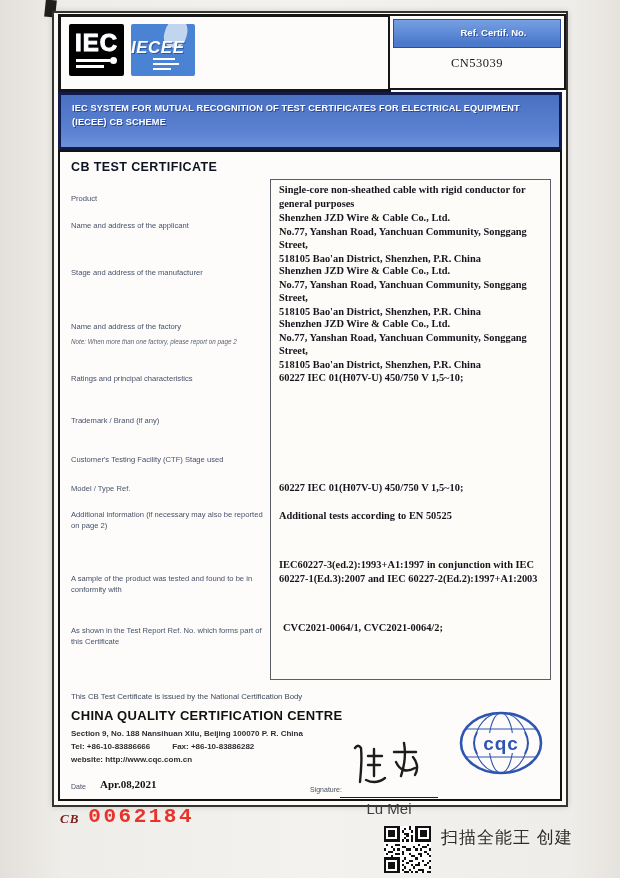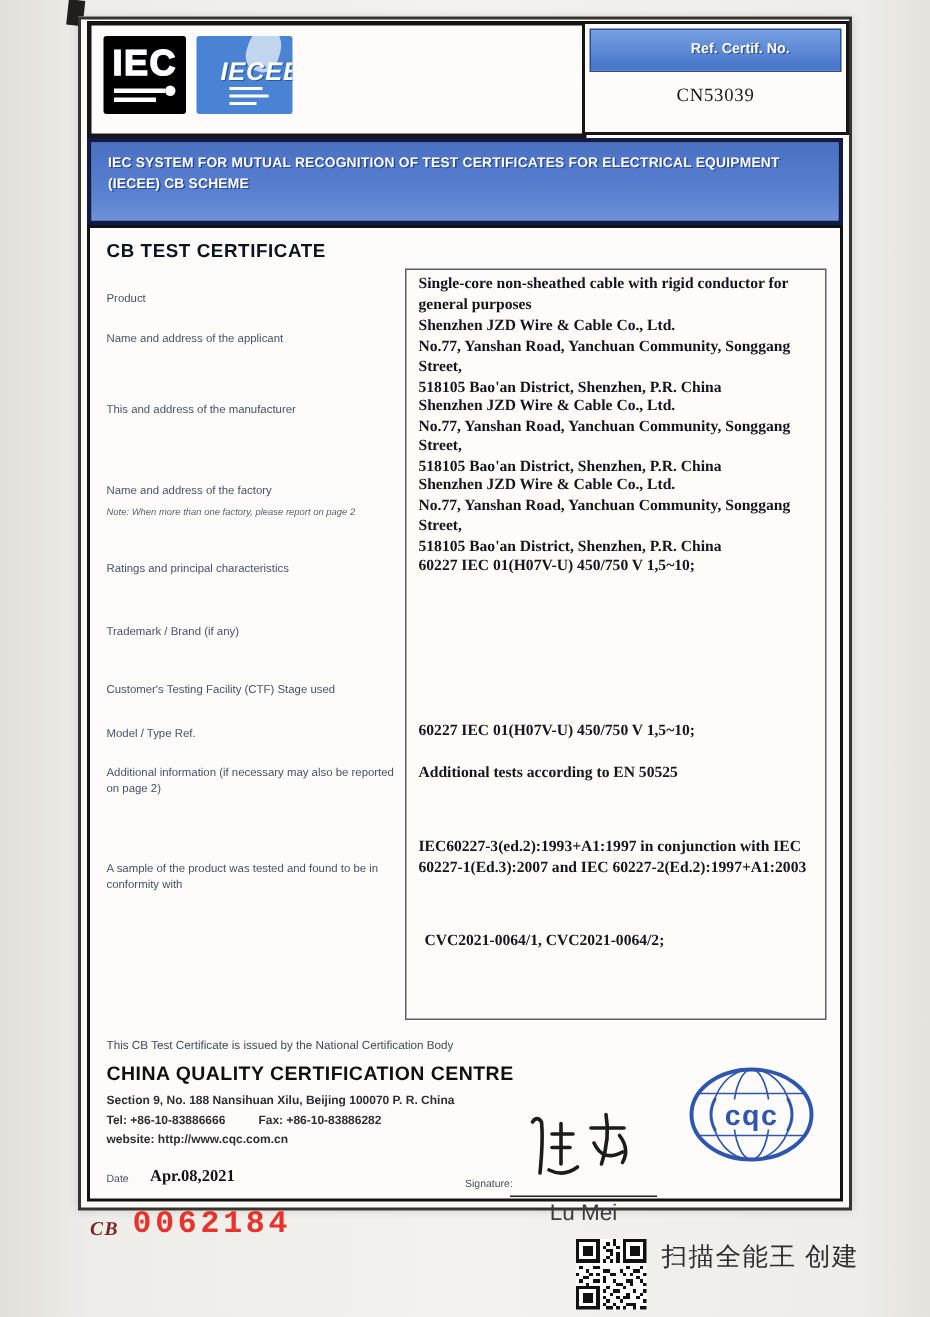--- a/index.html
+++ b/index.html
@@ -18,21 +18,21 @@
   .iec-sq{position:absolute;left:8px;top:7px;width:55px;height:52px;background:#000000;border-radius:2px;}
   .iec-sq .txt{position:absolute;left:0;right:0;top:5px;text-align:center;color:#fff;font-weight:bold;
     font-size:24px;letter-spacing:1px;-webkit-text-stroke:1px #fff;text-shadow:0 0 1px #2a5aa0;}
   .iec-sq .bar1{position:absolute;left:7px;bottom:14px;width:34px;height:3px;background:#fff;}
   .iec-sq .bar2{position:absolute;left:7px;bottom:8px;width:28px;height:3px;background:#fff;}
   .iec-sq .dot{position:absolute;right:7px;bottom:12px;width:7px;height:7px;border-radius:50%;background:#fff;}
   .iecee-sq{position:absolute;left:70px;top:7px;width:64px;height:52px;background:#4a82d4;border-radius:2px;overflow:hidden;}
   .iecee-sq .bulb{position:absolute;right:8px;top:-6px;width:22px;height:30px;background:rgba(235,240,248,.75);
     border-radius:50% 50% 40% 40%;transform:rotate(18deg);}
   .iecee-sq .txt{position:absolute;left:0;right:0;top:14px;text-align:left;color:#fff;font-weight:bold;
-    font-style:italic;font-size:17px;letter-spacing:.5px;text-shadow:1px 1px 0 #2a5aa0;padding-left:16px;}
+    font-style:italic;font-size:17px;letter-spacing:.5px;text-shadow:1px 1px 0 #2a5aa0;}
   .iecee-sq .l1,.iecee-sq .l2,.iecee-sq .l3{position:absolute;left:22px;height:2.5px;background:#fff;}
   .iecee-sq .l1{bottom:16px;width:22px;} .iecee-sq .l2{bottom:11px;width:26px;} .iecee-sq .l3{bottom:6px;width:18px;}
   .ref-box{left:388px;top:14px;width:174px;height:72px;border:2px solid #161616;}
   .ref-band{position:absolute;left:3px;top:3px;right:3px;height:27px;
     background:linear-gradient(180deg,#76a0e2 0%,#4d79cc 85%);border:1px solid #2c4c96;
     color:#fff;font-weight:bold;font-size:9.5px;text-align:center;line-height:26px;text-shadow:1px 1px 0 #31559d;padding-left:33px;}
   .ref-val{position:absolute;left:0;right:0;top:40px;text-align:center;font-family:"Liberation Serif",serif;
     font-size:12.5px;color:#17171a;letter-spacing:.5px;}
   
   .banner{left:58px;top:92px;width:504px;height:58px;border:3px solid #101b4b;
@@ -92,29 +92,30 @@
   <div class="ref-val">CN53039</div>
 </div>
 
 <div class="box banner">IEC SYSTEM FOR MUTUAL RECOGNITION OF TEST CERTIFICATES FOR ELECTRICAL EQUIPMENT (IECEE) CB SCHEME</div>
 
 <div class="box main-box">
   <div class="cb-title">CB TEST CERTIFICATE</div>
 
   <div class="lbl" style="top:42px">Product</div>
   <div class="lbl" style="top:69px">Name and address of the applicant</div>
-  <div class="lbl" style="top:116px">This and address of the manufacturer</div>
+  <div class="lbl" style="top:116px">Stage and address of the manufacturer</div>
   <div class="lbl" style="top:170px">Name and address of the factory</div>
   <div class="note" style="top:186px">Note: When more than one factory, please report on page 2</div>
   <div class="lbl" style="top:222px">Ratings and principal characteristics</div>
   <div class="lbl" style="top:264px">Trademark / Brand (if any)</div>
   <div class="lbl" style="top:303px">Customer's Testing Facility (CTF) Stage used</div>
   <div class="lbl" style="top:332px">Model / Type Ref.</div>
   <div class="lbl" style="top:358px">Additional information (if necessary may also be reported on page 2)</div>
   <div class="lbl" style="top:422px">A sample of the product was tested and found to be in conformity with</div>
+  <div class="lbl" style="top:474px">As shown in the Test Report Ref. No. which forms part of this Certificate</div>
 
   <div class="value-box">
     <div class="val" style="top:3px">Single-core non-sheathed cable with rigid conductor for general purposes</div>
     <div class="val" style="top:31px">
       <div>Shenzhen JZD Wire &amp; Cable Co., Ltd.</div>
       <div>No.77, Yanshan Road, Yanchuan Community, Songgang Street,</div>
       <div>518105 Bao'an District, Shenzhen, P.R. China</div>
     </div>
     <div class="val" style="top:84px">
       <div>Shenzhen JZD Wire &amp; Cable Co., Ltd.</div>

